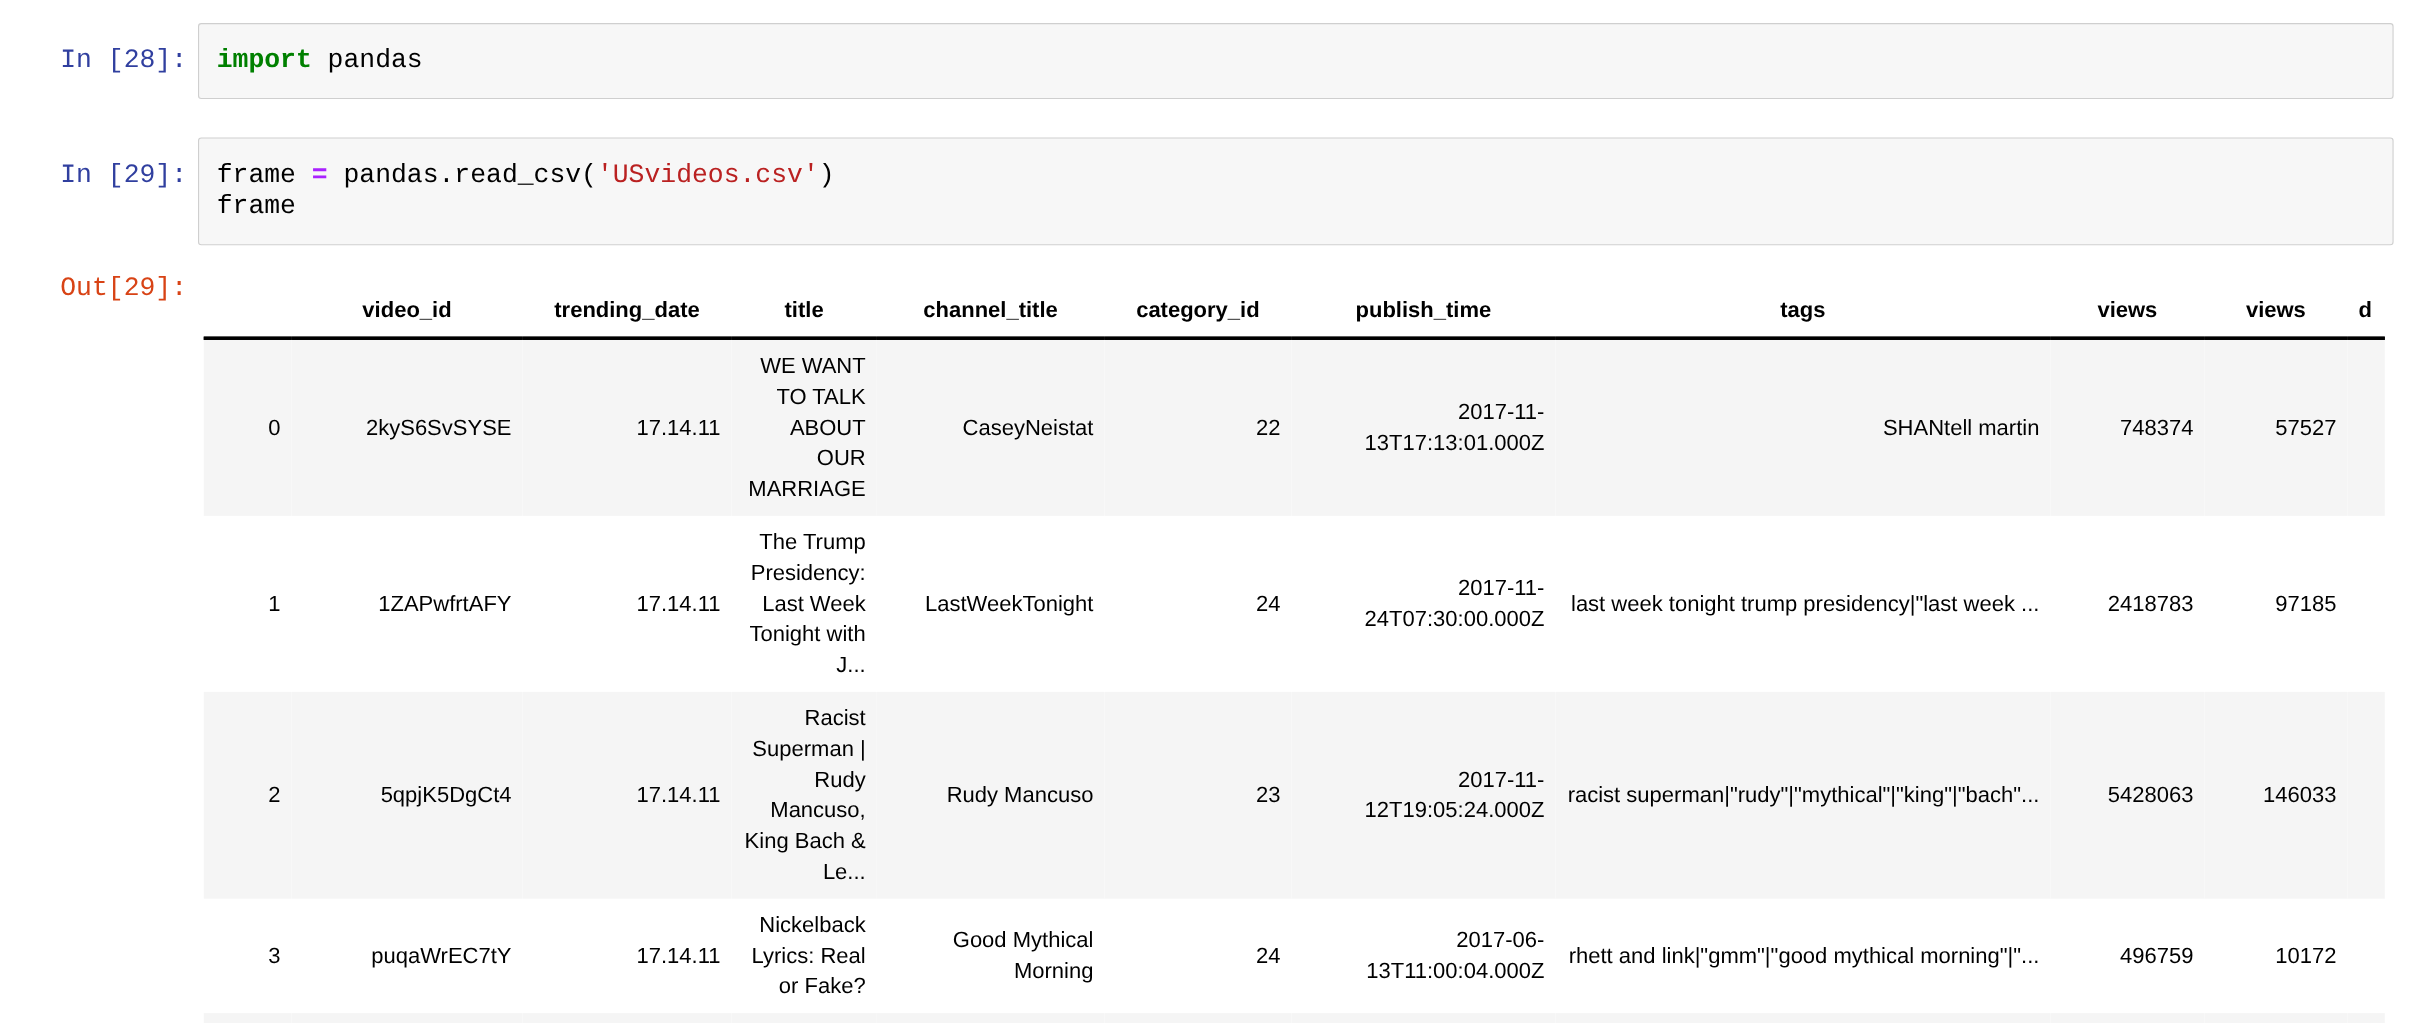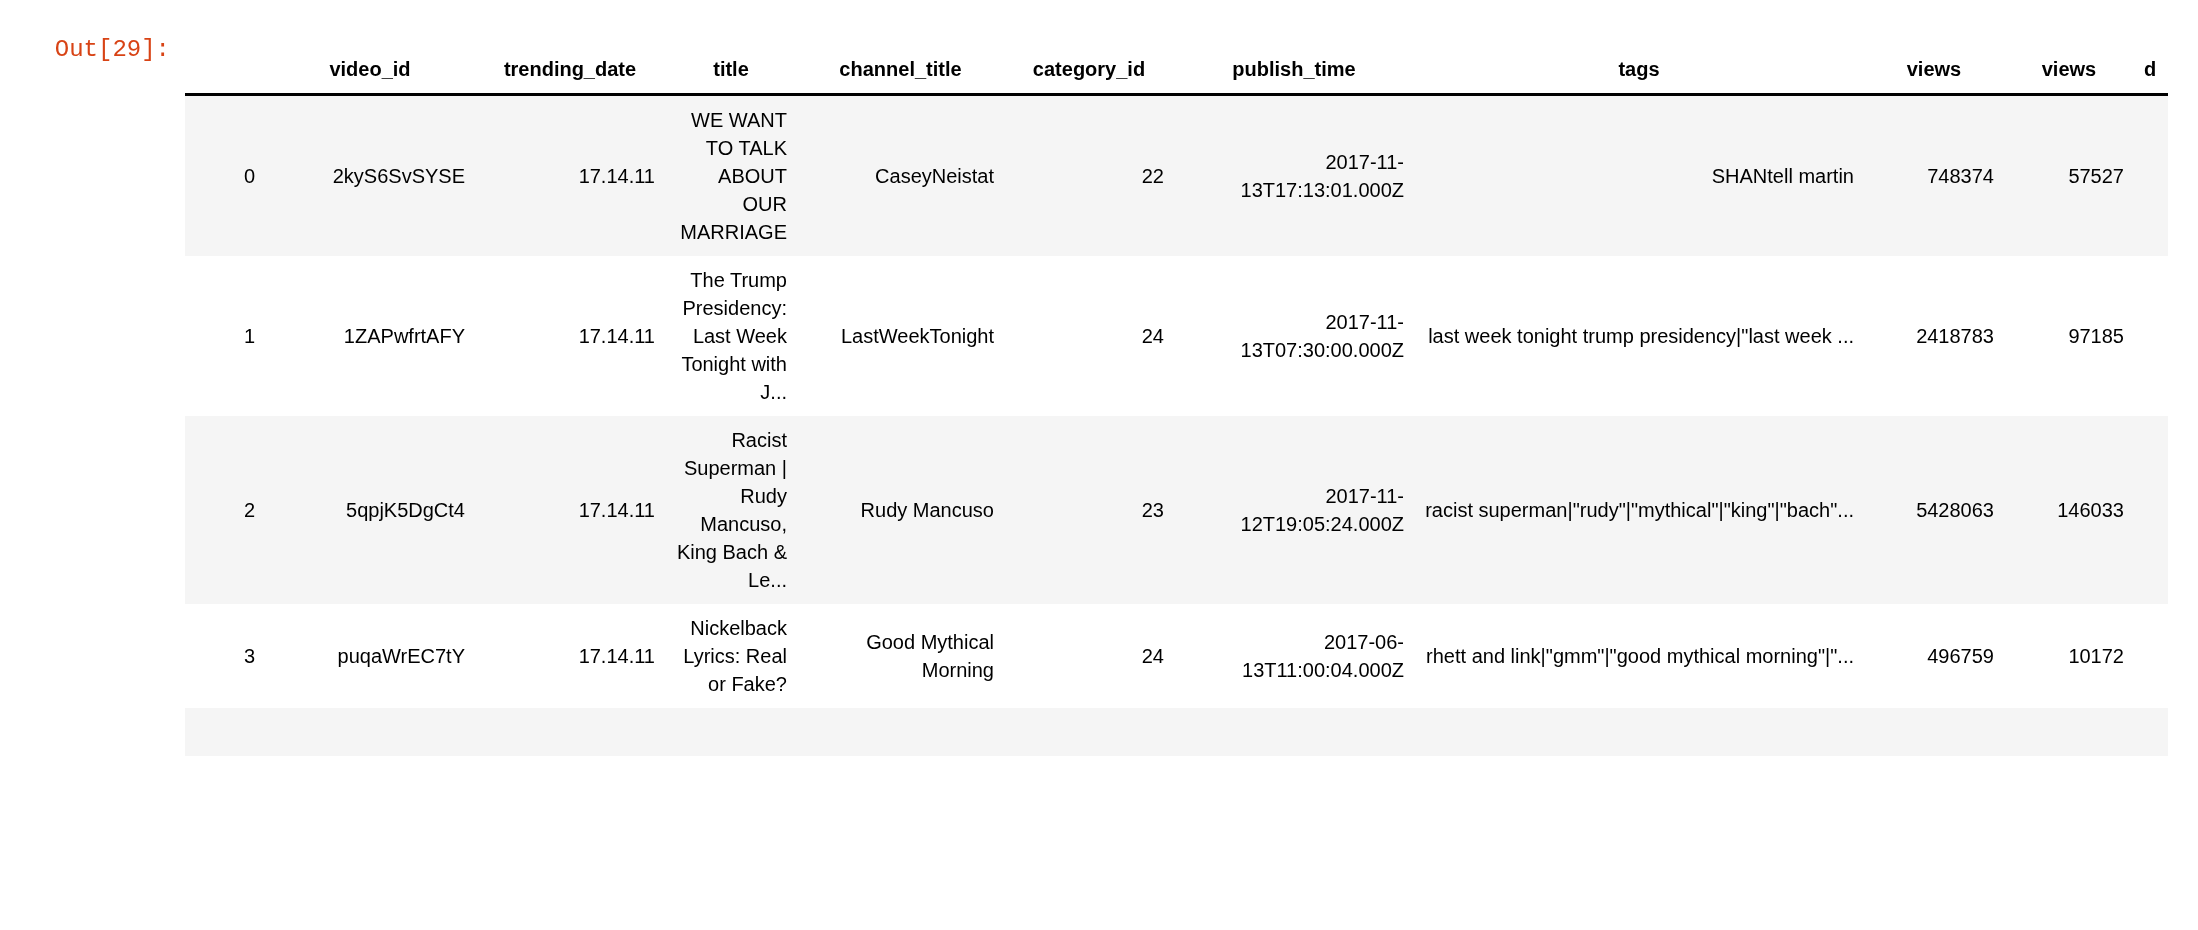--- a/index.html
+++ b/index.html
@@ -98,21 +98,34 @@
   table.dataframe td.col-last {
     text-align: left;
   }
 </style>
 </head>
 <body>
 
 <div id="page">
   <div class="notebook">
 
-
+    <div class="cell-row input-1">
+      <div class="prompt in">In [28]:</div>
+      <div class="code-box">
+          <div class="code-line"><span class="tok-kw">import</span><span class="tok-pl"> pandas</span></div>
+        </div>
+    </div>
+
+    <div class="cell-row input-2">
+      <div class="prompt in">In [29]:</div>
+      <div class="code-box">
+          <div class="code-line"><span class="tok-pl">frame </span><span class="tok-op">=</span><span class="tok-pl"> pandas.read_csv(</span><span class="tok-str">'USvideos.csv'</span><span class="tok-pl">)</span></div>
+          <div class="code-line"><span class="tok-pl">frame</span></div>
+        </div>
+    </div>
 
     <div class="cell-row output">
       <div class="prompt out">Out[29]:</div>
       <div class="table-wrap">
         <table class="dataframe">
           <colgroup>
               <col style="width: 80px;">
               <col style="width: 210px;">
               <col style="width: 190px;">
               <col style="width: 132px;">
@@ -153,21 +166,21 @@
                 <td>57527</td>
                 <td class="col-last"></td>
               </tr>
               <tr>
                 <td>1</td>
                 <td>1ZAPwfrtAFY</td>
                 <td>17.14.11</td>
                 <td>The Trump Presidency: Last Week Tonight with J...</td>
                 <td>LastWeekTonight</td>
                 <td>24</td>
-                <td>2017-11-13T07:30:00.000Z</td>
+                <td>2017-11-24T07:30:00.000Z</td>
                 <td>last week tonight trump presidency|"last week ...</td>
                 <td>2418783</td>
                 <td>97185</td>
                 <td class="col-last"></td>
               </tr>
               <tr>
                 <td>2</td>
                 <td>5qpjK5DgCt4</td>
                 <td>17.14.11</td>
                 <td>Racist Superman | Rudy Mancuso, King Bach &amp; Le...</td>

